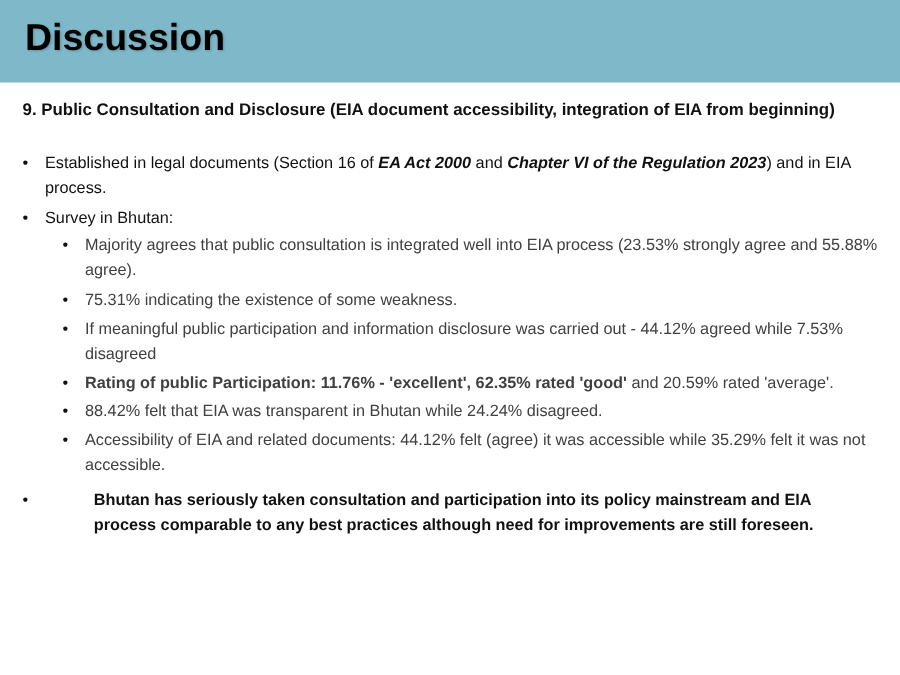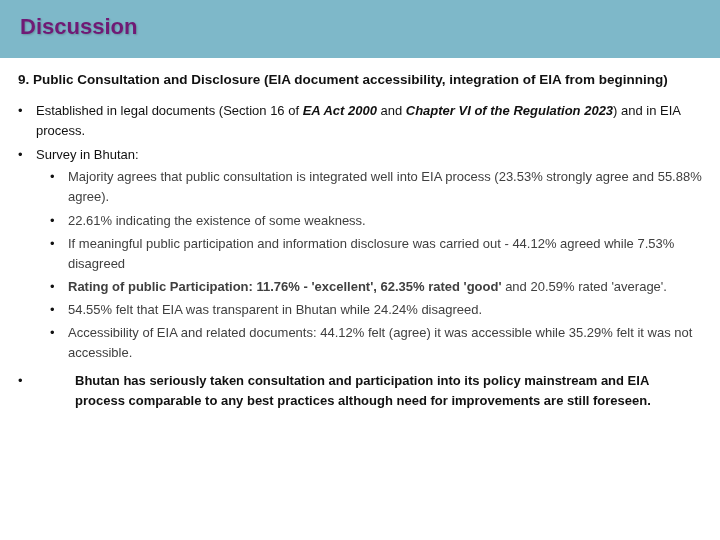--- a/index.html
+++ b/index.html
@@ -17,35 +17,35 @@
       overflow: hidden;
     }
 
     .header {
       background: #7eb8c9;
       padding: 14px 20px 18px 20px;
       margin-bottom: 0;
     }
 
     .header-title {
-      color: #701a75;
-      font-size: 22px;
+      color: #000000;
+      font-size: 30px;
       font-weight: bold;
       text-shadow: 1px 1px 2px rgba(0,0,0,0.2);
     }
 
     .content {
       padding: 12px 18px 12px 18px;
       line-height: 1.55;
     }
 
     .section-title {
       font-size: 13.5px;
       font-weight: bold;
-      margin-bottom: 10px;
+      margin-bottom: 21px;
       color: #111;
     }
 
     .bullet-list {
       list-style: none;
       padding: 0;
       margin: 0;
     }
 
     .bullet-list > li {
@@ -130,33 +130,33 @@
       <span class="bullet">•</span>
       <span class="text">
         Survey in Bhutan:
         <ul class="sub-bullet-list">
           <li>
             <span class="bullet">•</span>
             <span class="text highlight-teal">Majority agrees that public consultation is integrated well into EIA process (23.53% strongly agree and 55.88% agree).</span>
           </li>
           <li>
             <span class="bullet">•</span>
-            <span class="text">22.61% indicating the existence of some weakness.</span>
+            <span class="text">75.31% indicating the existence of some weakness.</span>
           </li>
           <li>
             <span class="bullet">•</span>
             <span class="text">If meaningful public participation and information disclosure was carried out - 44.12% agreed while 7.53% disagreed</span>
           </li>
           <li>
             <span class="bullet">•</span>
             <span class="text"><span class="highlight-bold">Rating of public Participation: 11.76% - 'excellent', 62.35% rated 'good'</span> and 20.59% rated 'average'.</span>
           </li>
           <li>
             <span class="bullet">•</span>
-            <span class="text">54.55% felt that EIA was transparent in Bhutan while 24.24% disagreed.</span>
+            <span class="text">88.42% felt that EIA was transparent in Bhutan while 24.24% disagreed.</span>
           </li>
           <li>
             <span class="bullet">•</span>
             <span class="text">Accessibility of EIA and related documents: 44.12% felt (agree) it was accessible while 35.29% felt it was not accessible.</span>
           </li>
         </ul>
       </span>
     </li>
 
     <li>

